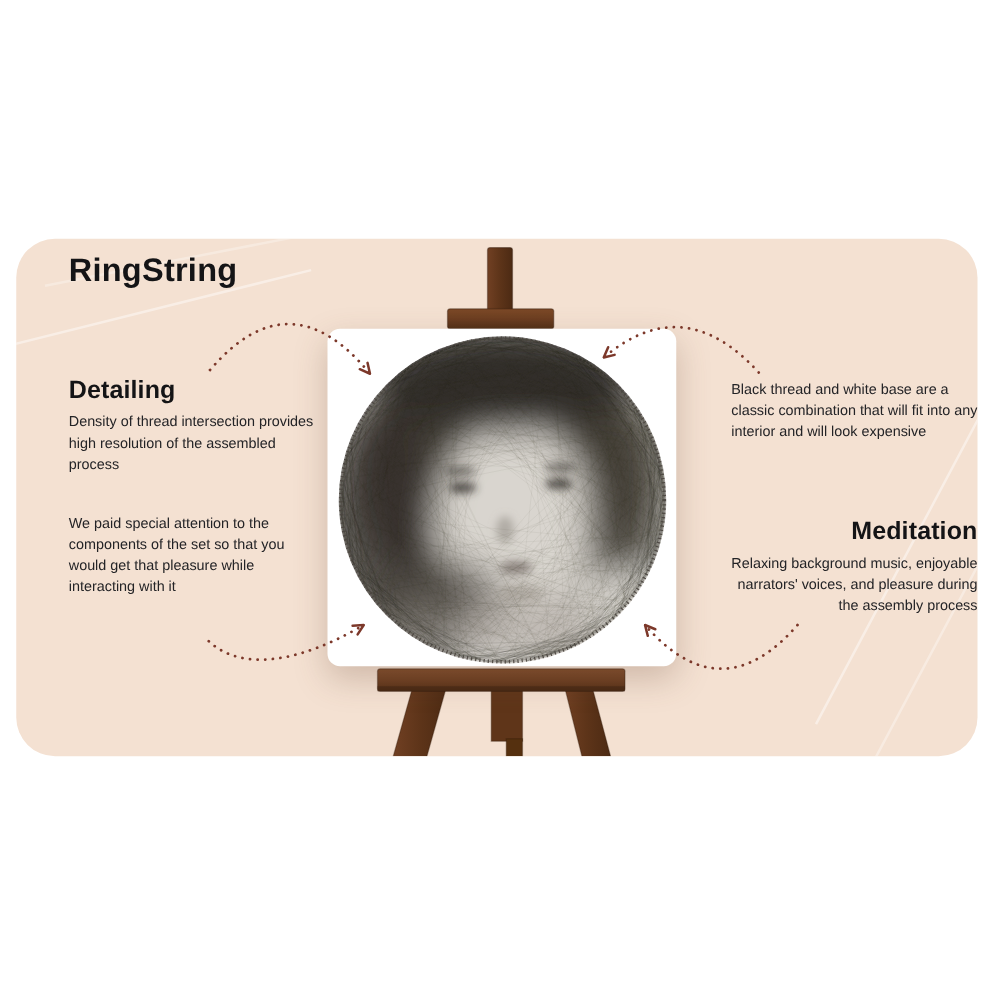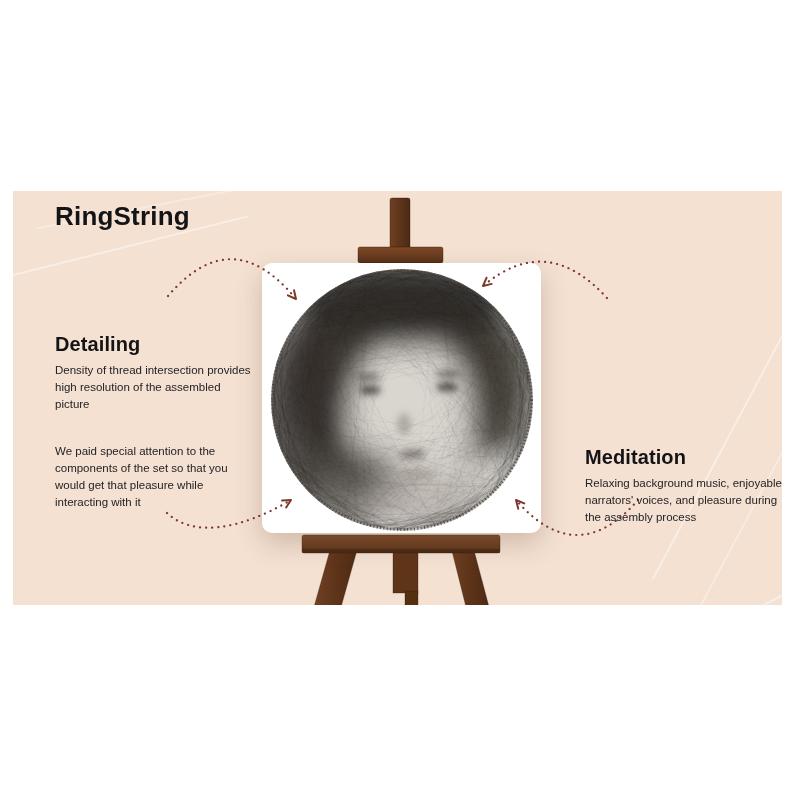--- a/index.html
+++ b/index.html
@@ -1,27 +1,27 @@
 <!DOCTYPE html>
 <html style="--panel: #f4e1d2; --arrow: #7c382a; --heading: #141416; --body: #232326; --canvas: #ffffff; --wood: #6e4023;"><head>
 <meta charset="utf-8">
 <style>
   html,body{margin:0;padding:0;background:#ffffff;}
   body{width:800px;height:800px;font-family:"Liberation Sans", sans-serif;}
   .stage{position:relative;width:800px;height:800px;background:#ffffff;overflow:hidden;}
-  .panel{position:absolute;left:13px;top:191px;width:769px;height:414px;background:var(--panel,#f4e1d2);overflow:hidden;}
+  .panel{position:absolute;left:13px;top:191px;width:769px;height:414px;background:var(--panel,#f4e1d2);overflow:hidden;border-radius:31px;}
   .deco-line{position:absolute;height:1.5px;background:#ffffff;opacity:.45;transform-origin:center;}
   .page-title{position:absolute;left:42px;top:10px;margin:0;font-size:26px;font-weight:600;letter-spacing:.2px;color:var(--heading,#141416);}
-  .feature{position:absolute;width:197px;margin-top:32px;}
+  .feature{position:absolute;width:197px;}
   .feature h2{margin:0 0 6px 0;font-size:20px;font-weight:700;color:var(--heading,#141416);letter-spacing:.1px;}
   .feature p{margin:0;font-size:11.5px;line-height:17px;color:var(--body,#232326);}
   .f-detailing{left:42px;top:110px;}
   .f-quality{left:42px;top:220px;}
   .f-balance{left:572px;top:113px;}
-  .f-meditation{left:572px;top:223px;}
+  .f-meditation{left:572px;top:223px;text-align:right;}
   .layer{position:absolute;left:0;top:0;width:769px;height:414px;pointer-events:none;}
   .canvas-board{position:absolute;left:249px;top:72px;width:279px;height:270px;background:var(--canvas,#ffffff);border-radius:10px;box-shadow:0 10px 26px rgba(110,80,60,.28);}
   .stringart{position:absolute;left:9px;top:6px;width:262px;height:262px;}
 </style>
 </head>
 <body>
 
 <div class="stage">
 
   <section class="panel">
@@ -933,26 +933,27 @@
         <path d="M594,107 Q534,41 470,95" marker-end="url(#ah)"></path>
         <path d="M154,322 C180,346 225,340 278,309" marker-end="url(#ah)"></path>
         <path d="M625,309 Q564,379 503,309" marker-end="url(#ah)"></path>
       </g>
     </svg>
 
     <h1 class="page-title">RingString</h1>
 
     <div class="feature f-detailing">
       <h2>Detailing</h2>
-      <p>Density of thread intersection provides high resolution of the assembled picture</p>
+      <p>Density of thread intersection provides high resolution of the assembled process</p>
     </div>
     <div class="feature f-quality">
       <p>We paid special attention to the components of the set so that you would get that pleasure while interacting with it</p>
     </div>
     <div class="feature f-balance">
+      <p>Black thread and white base are a classic combination that will fit into any interior and will look expensive</p>
     </div>
     <div class="feature f-meditation">
       <h2>Meditation</h2>
       <p>Relaxing background music, enjoyable narrators' voices, and pleasure during the assembly process</p>
     </div>
 
   </section>
 </div>
 
 </body></html>

